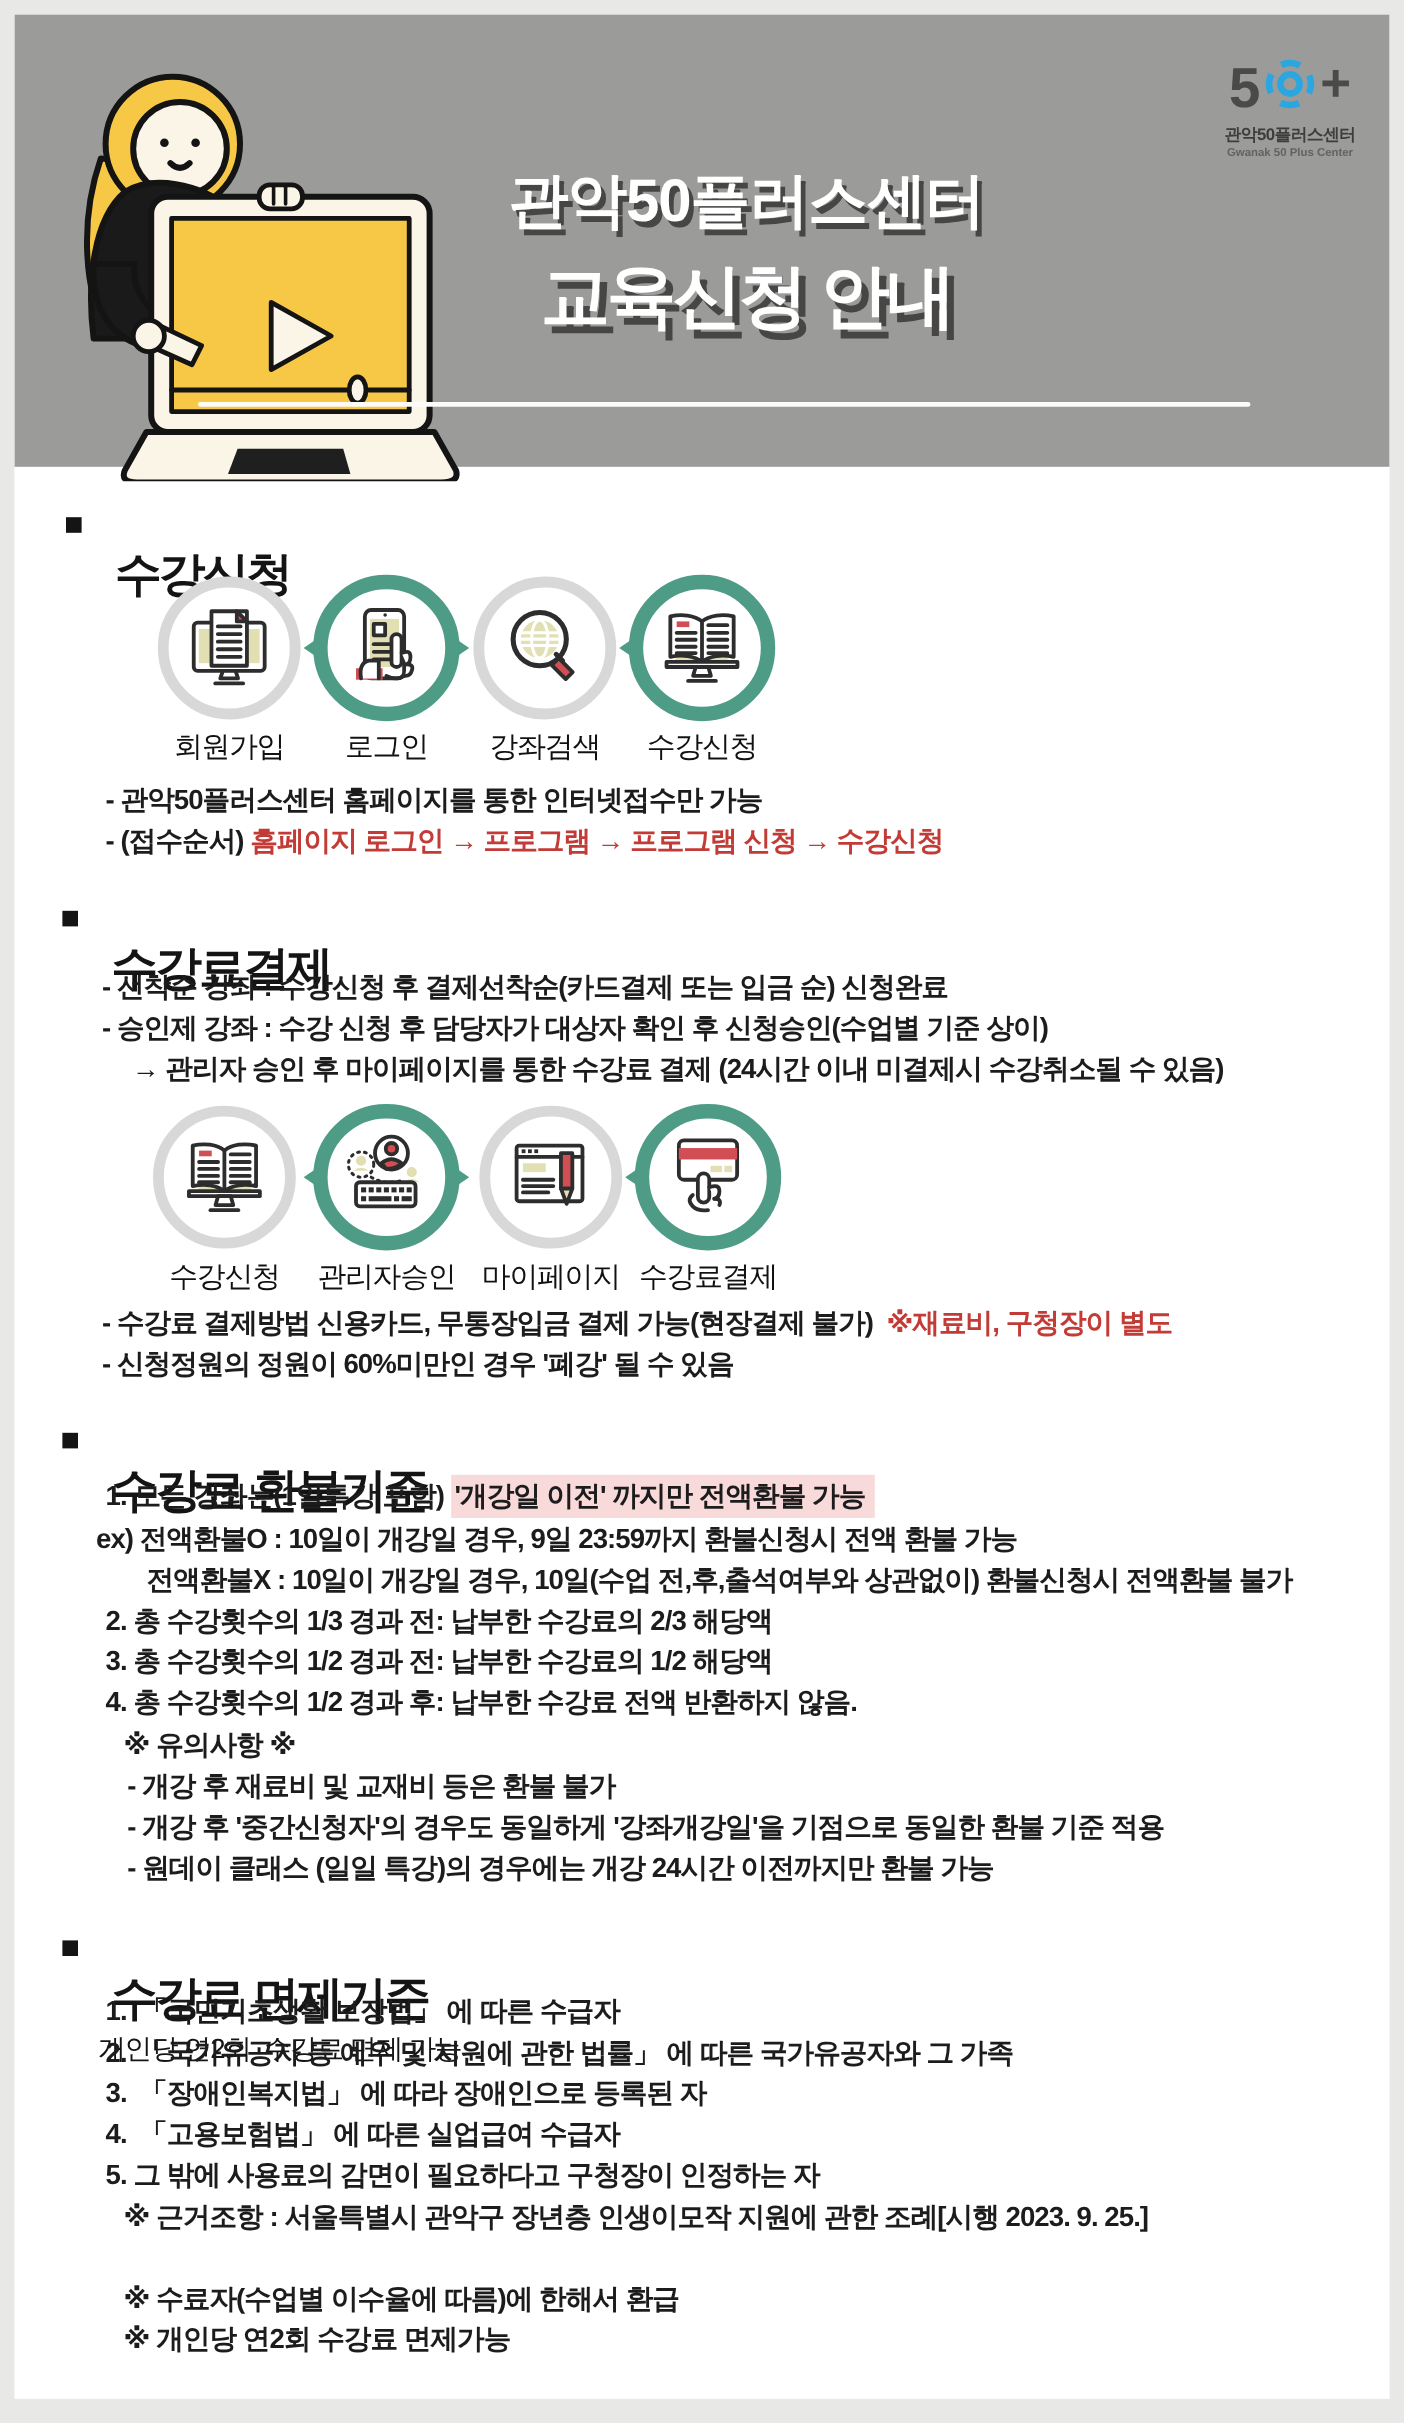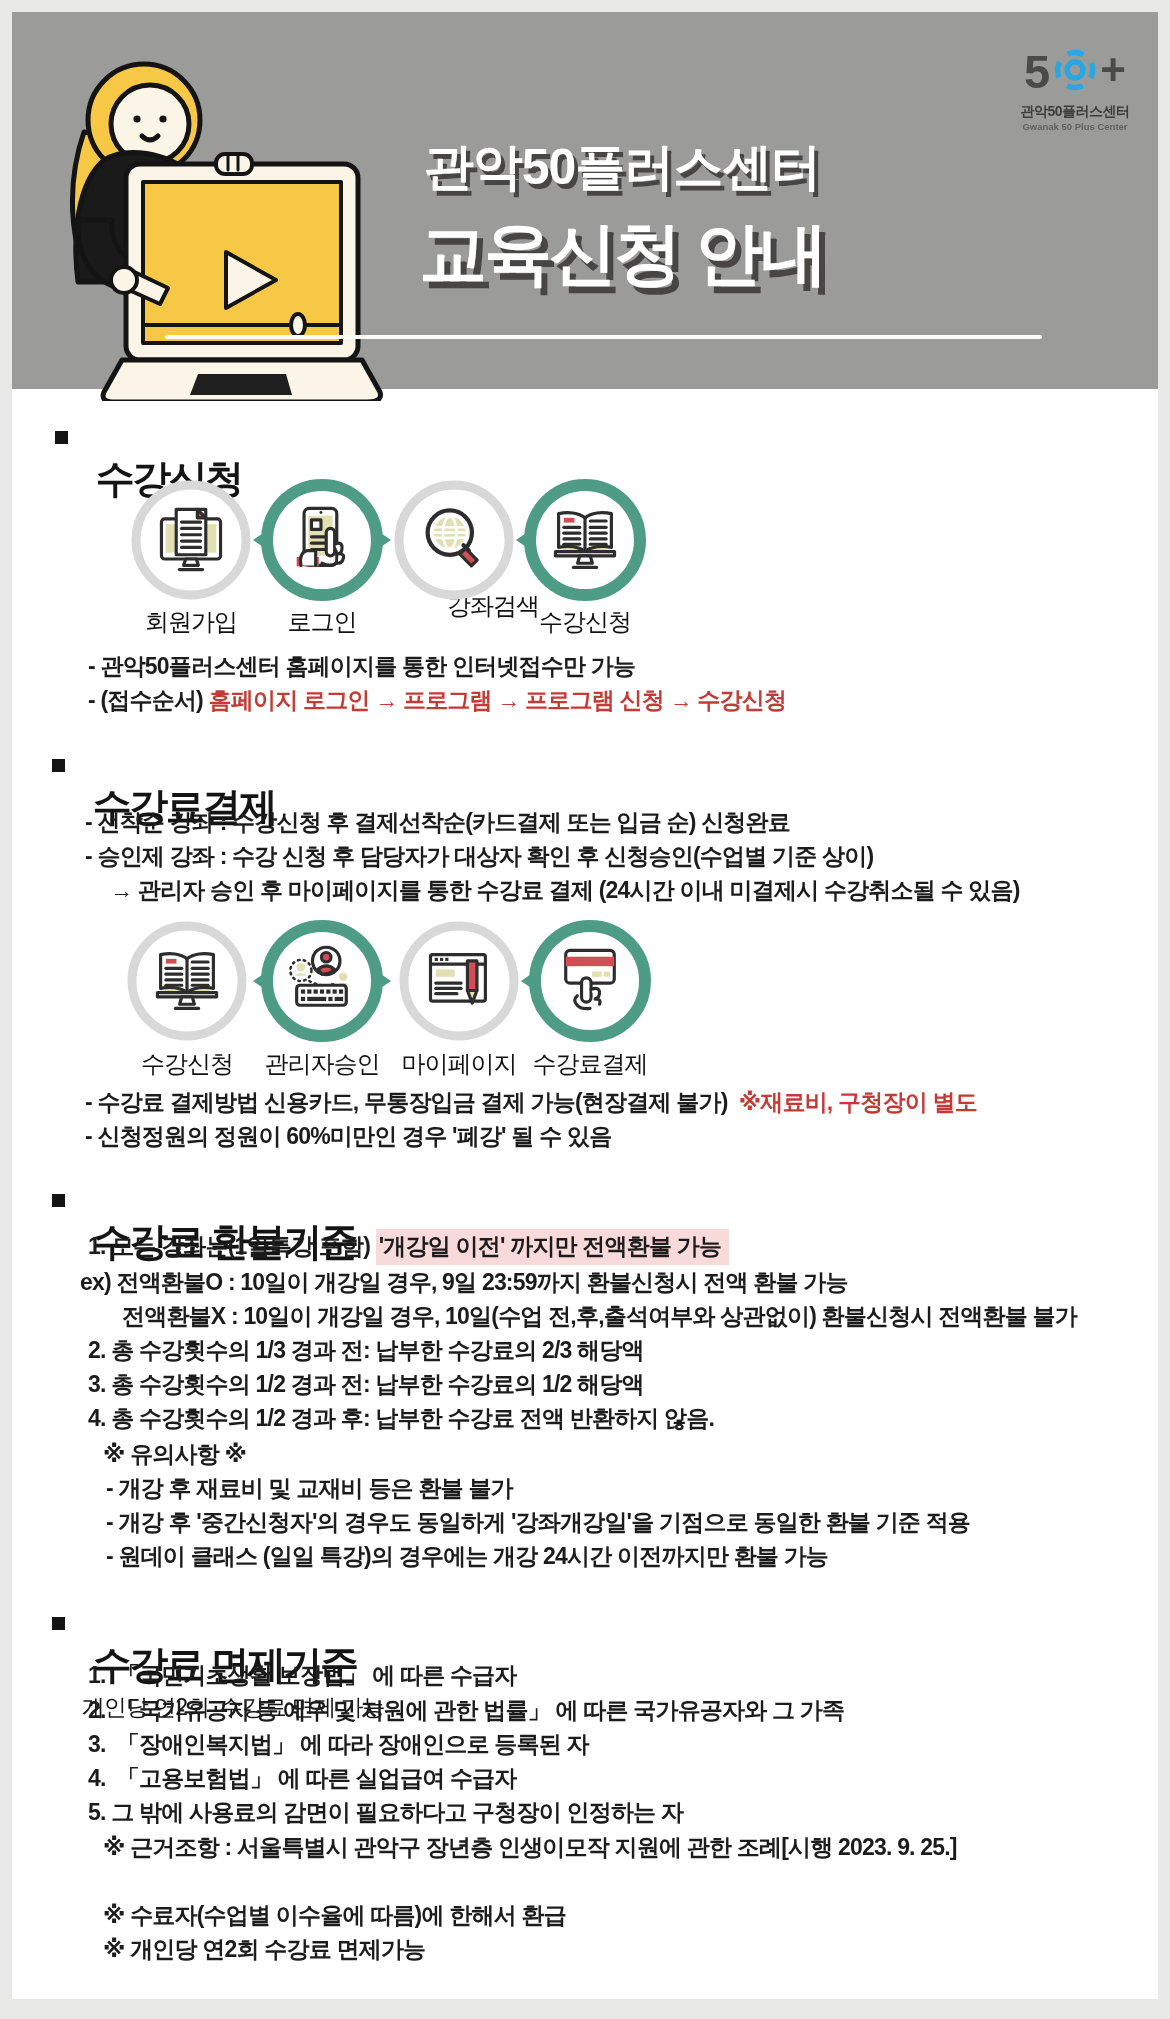--- a/index.html
+++ b/index.html
@@ -10,21 +10,21 @@
   *{margin:0;padding:0;box-sizing:border-box}
   body{font-family:"Liberation Sans","DejaVu Sans",sans-serif;background:#cfcfcf}
   .page{position:relative;width:1170px;height:2019px;background:#fff;overflow:hidden;margin:0 auto}
   .frame{position:absolute;inset:0;border:12px solid var(--frame);pointer-events:none;z-index:60}
   .frame-bottom{position:absolute;left:0;right:0;bottom:0;height:20px;background:var(--frame);z-index:60}
 
   
   .hero{position:absolute;left:12px;top:12px;width:1146px;height:377px;background:var(--headbg)}
   .hero-title{position:absolute;left:200px;top:122px;width:820px;text-align:center;color:#fff}
   .hero-t1{font-size:50px;font-weight:900;letter-spacing:-1px;text-shadow:4px 5px 0 #474645}
-  .hero-t2{font-size:68px;font-weight:900;letter-spacing:-3px;margin-top:8px;text-shadow:6px 7px 0 #474645}
+  .hero-t2{font-size:58px;font-weight:900;letter-spacing:-3px;margin-top:8px;text-shadow:6px 7px 0 #474645}
   .hero-divider{position:absolute;left:153px;top:323px;width:877px;height:4px;background:#fbfbfa;border-radius:2px}
   .logo{position:absolute;left:988px;top:36px;width:150px;text-align:center;line-height:1}
   .logo-row{display:flex;align-items:center;justify-content:center;gap:1px}
   .logo-5{font-size:47px;font-weight:900;color:#4a4a48}
   .logo-plus{font-size:44px;font-weight:800;color:#4a4a48;margin-top:-4px}
   .logo-ko{font-size:14px;font-weight:800;color:#3d3d3c;margin-top:9px;letter-spacing:-0.5px}
   .logo-en{font-size:9.5px;font-weight:700;color:#63625f;margin-top:4px}
   .illu{position:absolute;left:14px;top:12px}
 
   
@@ -166,21 +166,21 @@
     <g stroke="#fff" stroke-width="2.4">
       <ellipse cx="32" cy="29" rx="6.5" ry="15" fill="none"></ellipse>
       <line x1="17.5" y1="24" x2="46.5" y2="24"></line>
                 <line x1="17" y1="29" x2="47" y2="29"></line>
       <line x1="17.5" y1="34" x2="46.5" y2="34"></line>
     </g>
     <path d="M45 41 L50 46" stroke-width="4"></path>
     <path d="M47 44 L58 55 L52.5 60.5 L41.5 49.5 Z" fill="#d04e54"></path>
   </g>
           </svg></span></div>
-      <div class="step-label" style="left: 369px; top: 590px; text-align: right;">강좌검색</div>
+      <div class="step-label" style="left: 369px; top: 606px;">강좌검색</div>
       <div class="ring teal" style="left: 521px; top: 476px;"><svg width="128" height="128" viewBox="0 0 128 128">
           <polygon points="-5,64 17,49 17,79" fill="var(--teal)"></polygon>
           <circle cx="64" cy="64" r="55" fill="#fff" stroke="var(--teal)" stroke-width="12"></circle>
         </svg><span class="stepicon"><svg viewBox="0 0 72 72">
             <g fill="none" stroke="#2d2d2d" stroke-width="3" stroke-linecap="round" stroke-linejoin="round">
     <rect x="15" y="38" width="42" height="8" fill="#e2dfb2" stroke="none"></rect>
     <path d="M36 15 C30 10 20 9 11 11 L11 43 C20 41 30 42 36 47 C42 42 52 41 61 43 L61 11 C52 9 42 10 36 15 Z" fill="#fff"></path>
     <line x1="36" y1="15" x2="36" y2="47"></line>
     <rect x="16" y="15" width="10" height="4.5" fill="#d04e54" stroke="none"></rect>
     <line x1="16" y1="24" x2="31" y2="24"></line>

